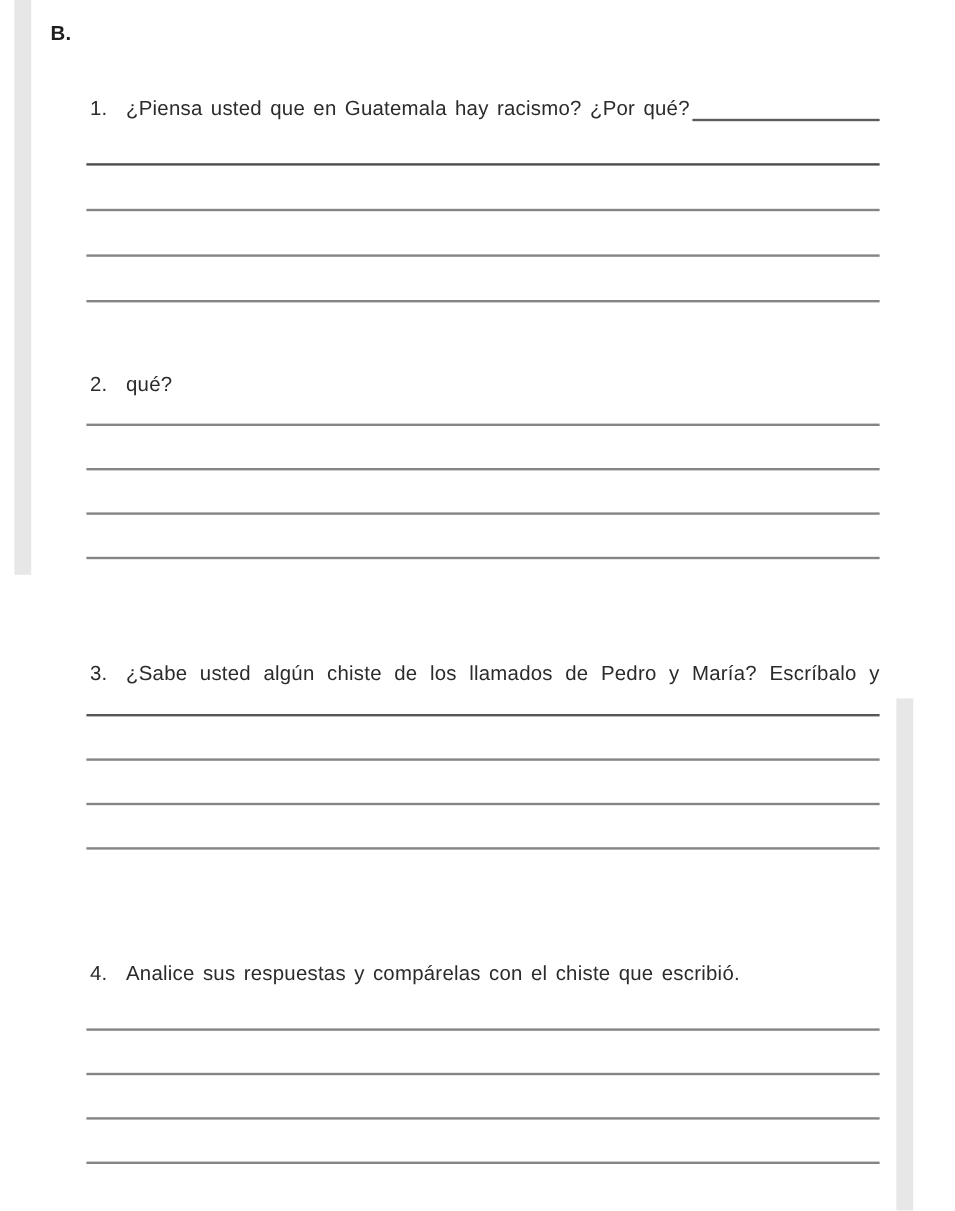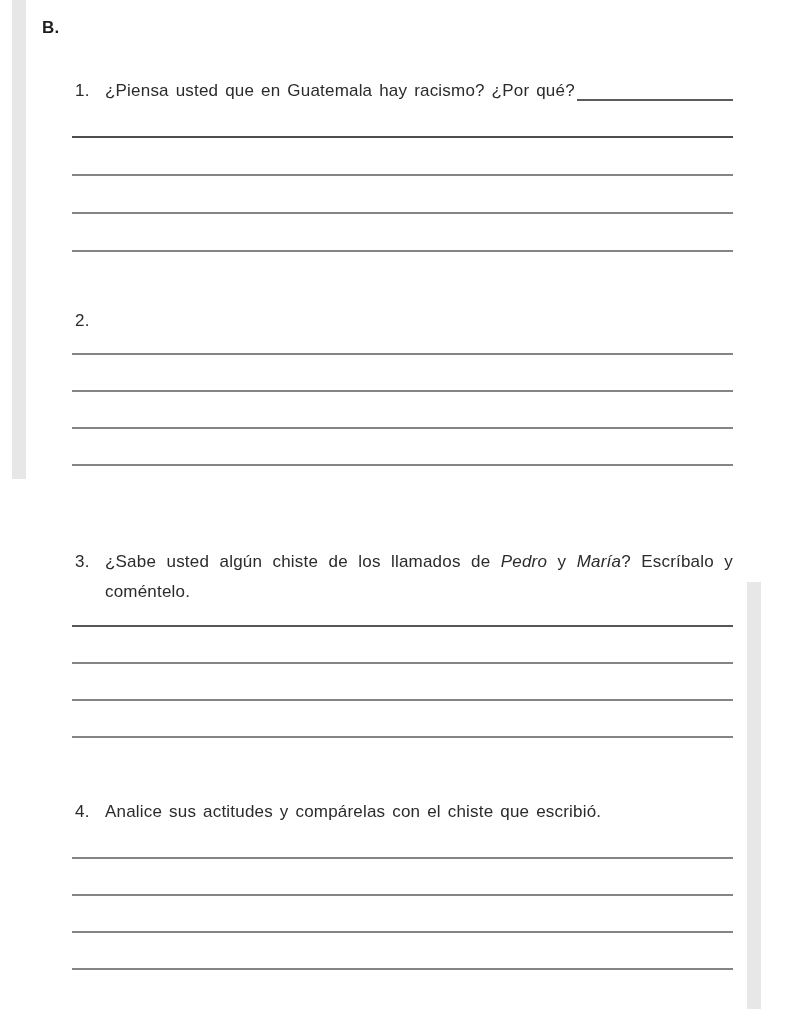--- a/index.html
+++ b/index.html
@@ -52,21 +52,21 @@
   .fill-row { display: flex; }
   .fill-row .q-text { flex: 0 0 auto; }
   .inline-line {
     flex: 1 1 auto;
     border-bottom: 2px solid #5c5c5c;
     margin-bottom: 5px;
     margin-left: 2px;
   }
 
   .justify-full { text-align: justify; text-align-last: justify; }
-  .it { font-style: italic; }
+  .it { }
 
   .answers { margin-left: -3px; }
   .answer-line { height: 0; border-top: 2px solid #858585; }
 
   .q1 .answer-line            { margin-top: 36px; }
   .q1 .answer-line:first-child{ margin-top: 30px; border-top-color: #4e4e4e; }
   .q2 .answer-line            { margin-top: 35px; }
   .q2 .answer-line:first-child{ margin-top: 17px; }
   .q3 .answer-line            { margin-top: 35px; }
   .q3 .answer-line:first-child{ margin-top: 18px; border-top-color: #565656; }
@@ -98,51 +98,51 @@
       <div class="answer-line"></div>
       <div class="answer-line"></div>
       <div class="answer-line"></div>
     </div>
   </div>
 
   <div class="question q2">
     <div class="q-row">
       <span class="q-num">2.</span>
       <span class="q-body">
+        <div>qué?</div>
       </span>
     </div>
     <div class="answers">
       <div class="answer-line"></div>
       <div class="answer-line"></div>
       <div class="answer-line"></div>
       <div class="answer-line"></div>
     </div>
   </div>
 
   <div class="question q3">
     <div class="q-row">
       <span class="q-num">3.</span>
       <span class="q-body">
         <div class="justify-full"><span>¿Sabe usted algún chiste de los llamados de </span><span class="it">Pedro</span><span> y </span><span class="it">María</span><span>? Escríbalo y</span></div>
-        <div>coméntelo.</div>
       </span>
     </div>
     <div class="answers">
       <div class="answer-line"></div>
       <div class="answer-line"></div>
       <div class="answer-line"></div>
       <div class="answer-line"></div>
     </div>
   </div>
 
   <div class="question q4">
     <div class="q-row">
       <span class="q-num">4.</span>
       <span class="q-body">
-        <div>Analice sus actitudes y compárelas con el chiste que escribió.</div>
+        <div>Analice sus respuestas y compárelas con el chiste que escribió.</div>
       </span>
     </div>
     <div class="answers">
       <div class="answer-line"></div>
       <div class="answer-line"></div>
       <div class="answer-line"></div>
       <div class="answer-line"></div>
     </div>
   </div>
 

